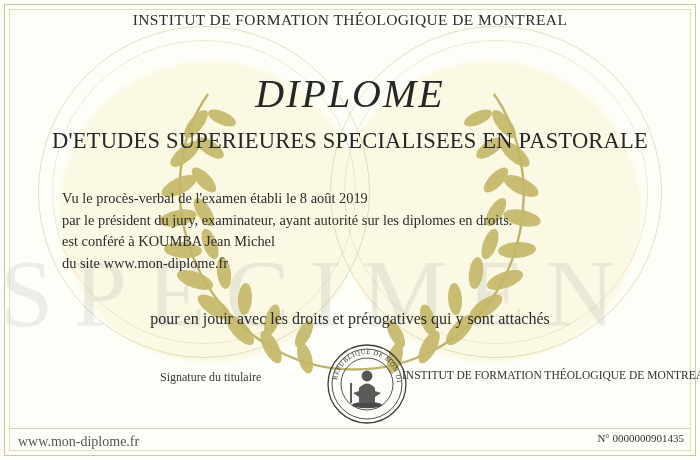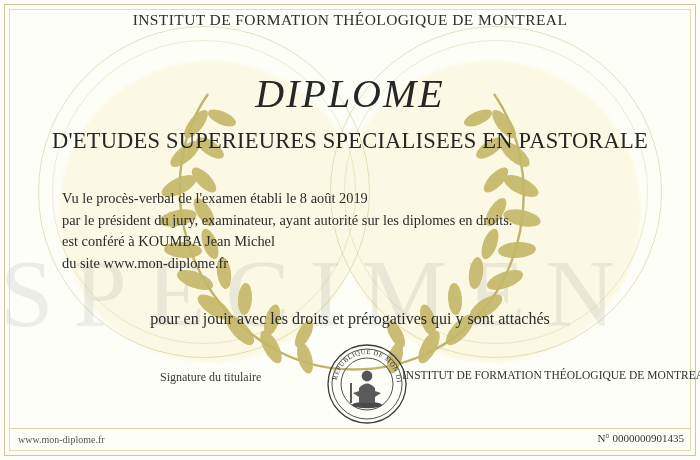--- a/index.html
+++ b/index.html
@@ -168,21 +168,21 @@
     left: 10px;
     top: 428px;
     width: 680px;
     height: 1px;
     background: #d8d2ad;
   }
   .site-url {
     position: absolute;
     left: 18px;
     top: 434px;
-    font-size: 10px;
+    font-size: 14px;
     color: #555;
     font-family: "Liberation Serif", serif;
   }
   .serial {
     position: absolute;
     right: 16px;
     top: 432px;
     font-size: 11px;
     color: #333;
   }

